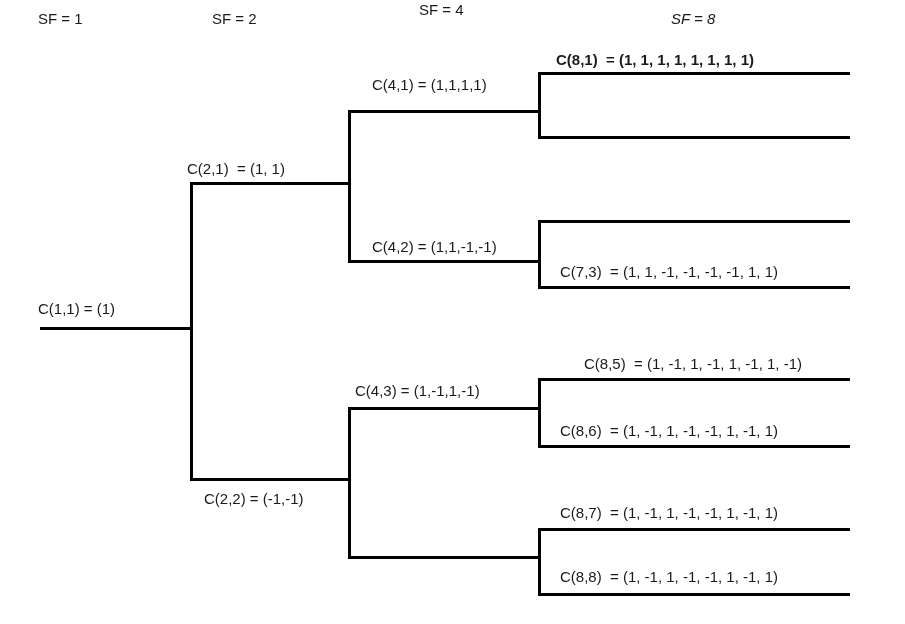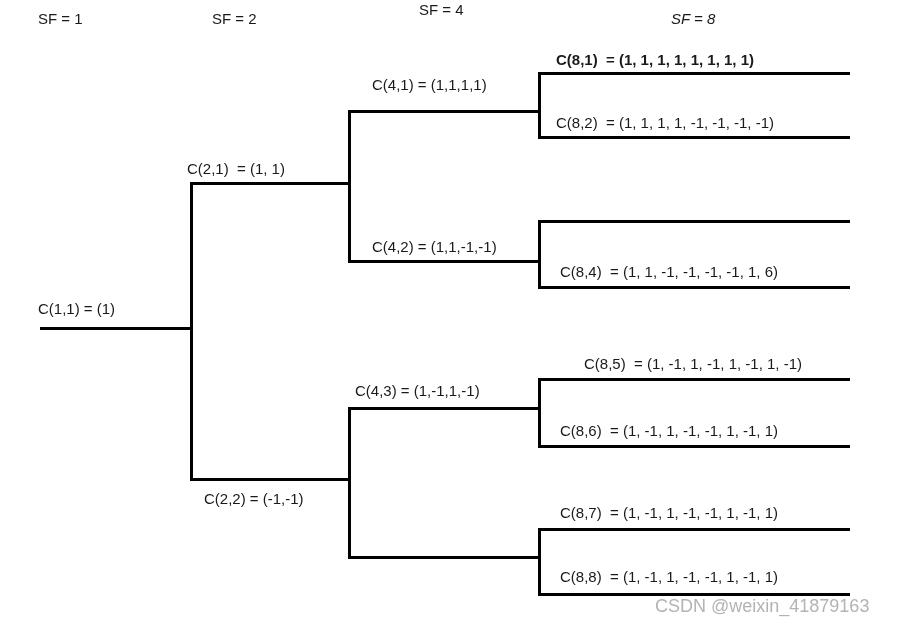--- a/index.html
+++ b/index.html
@@ -132,22 +132,20 @@
   <div class="h-line" id="ln-c87"></div>
   <div class="h-line" id="ln-c88"></div>
 
   <div class="node-label" id="lbl-c11">C(1,1) = (1)</div>
   <div class="node-label" id="lbl-c21">C(2,1)  = (1, 1)</div>
   <div class="node-label" id="lbl-c22">C(2,2) = (-1,-1)</div>
   <div class="node-label" id="lbl-c41">C(4,1) = (1,1,1,1)</div>
   <div class="node-label" id="lbl-c42">C(4,2) = (1,1,-1,-1)</div>
   <div class="node-label" id="lbl-c43">C(4,3) = (1,-1,1,-1)</div>
   <div class="node-label" id="lbl-c81">C(8,1)  = (1, 1, 1, 1, 1, 1, 1, 1)</div>
-  <div class="node-label" id="lbl-c82">C(8,2)  = (1, 1, 1, 1, -1, -1, -1, -1)</div>
-  <div class="node-label" id="lbl-c84">C(8,4)  = (1, 1, -1, -1, -1, -1, 1, 6)</div>
+  <div class="node-label" id="lbl-c84">C(7,3)  = (1, 1, -1, -1, -1, -1, 1, 1)</div>
   <div class="node-label" id="lbl-c85">C(8,5)  = (1, -1, 1, -1, 1, -1, 1, -1)</div>
   <div class="node-label" id="lbl-c86">C(8,6)  = (1, -1, 1, -1, -1, 1, -1, 1)</div>
   <div class="node-label" id="lbl-c87">C(8,7)  = (1, -1, 1, -1, -1, 1, -1, 1)</div>
   <div class="node-label" id="lbl-c88">C(8,8)  = (1, -1, 1, -1, -1, 1, -1, 1)</div>
 
-  <div class="watermark">CSDN @weixin_41879163</div>
 
 </div>
 
 </body></html>

